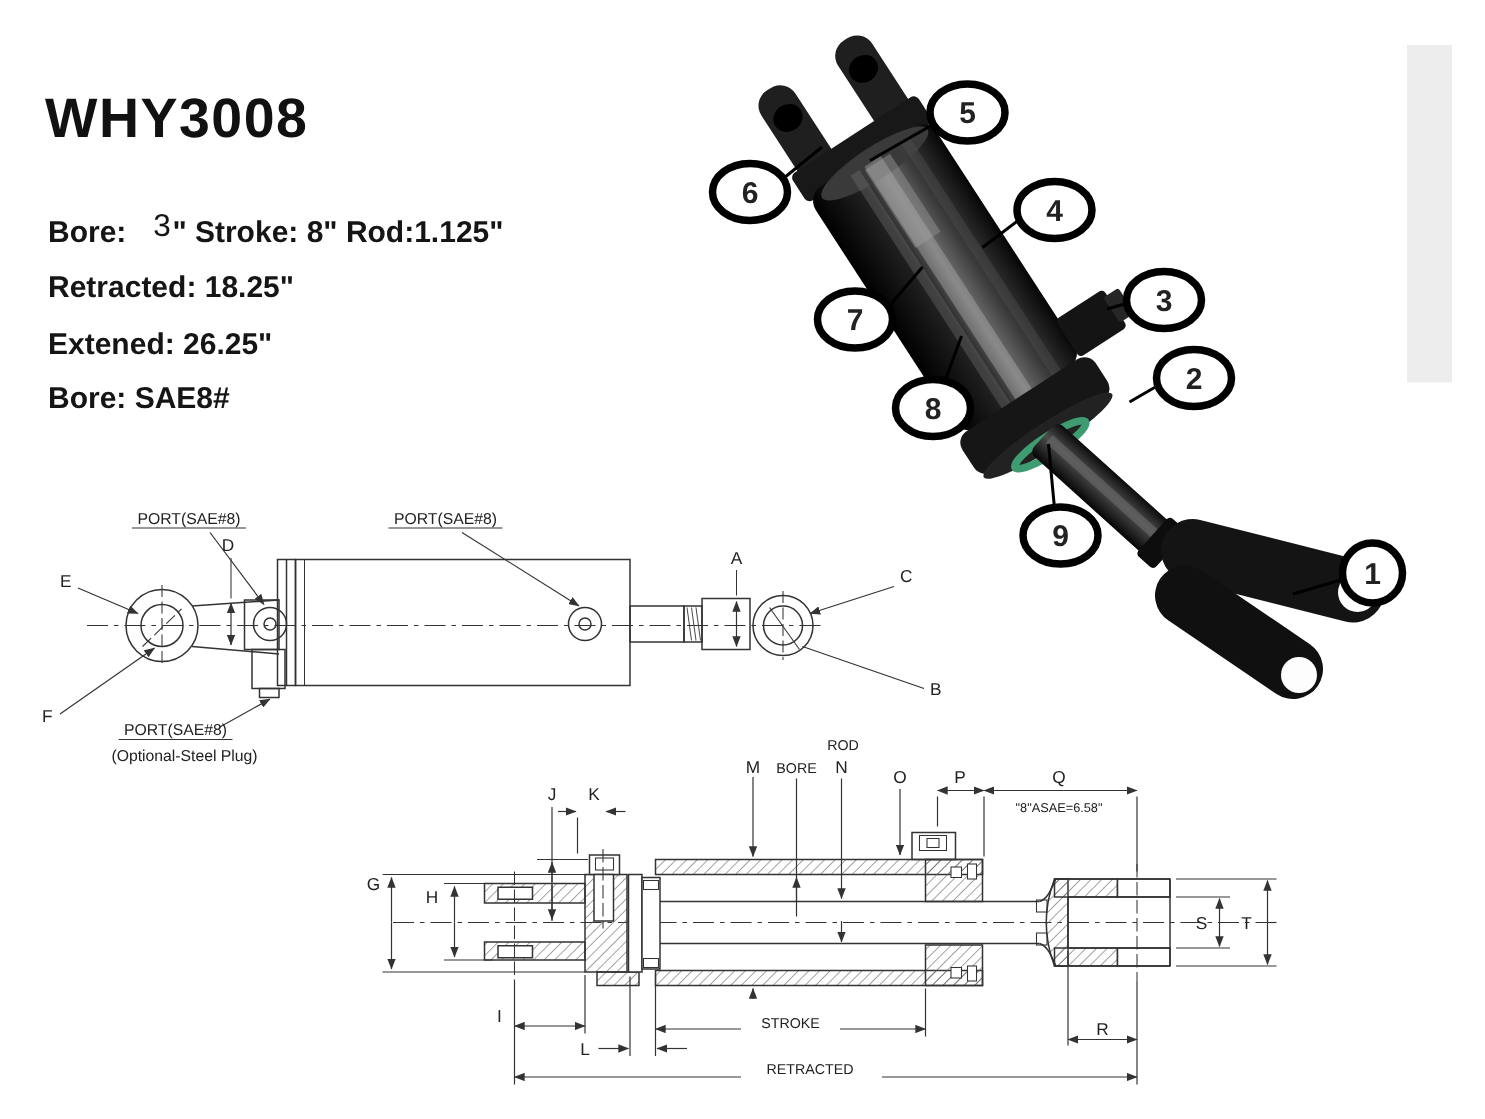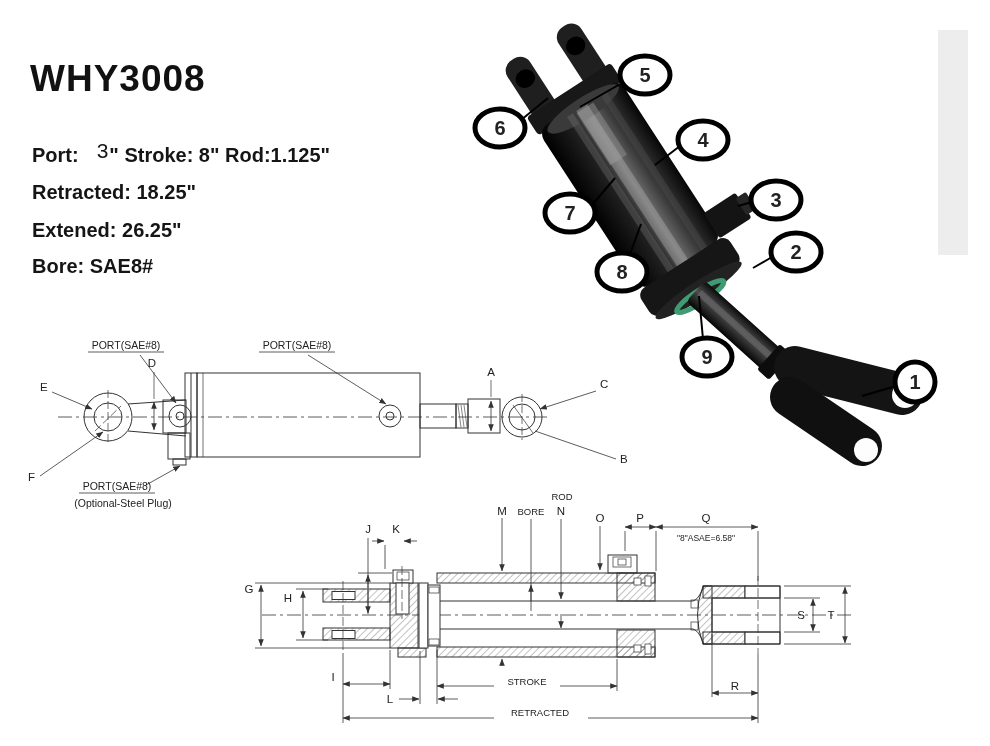--- a/index.html
+++ b/index.html
@@ -14,21 +14,21 @@
   .smalltxt{font-size:9.5px;}
   .tinytxt{font-size:8.5px;}
   .porttxt{font-size:10.5px;}
 </style>
 </head>
 <body>
 
 <div class="sheet">
 
   <div class="title">WHY3008</div>
-  <div class="spec" style="top:143px;"><span>Port:</span><span class="val3">3</span><span>" Stroke: 8" Rod:1.125"</span></div>
+  <div class="spec" style="top:143px;"><span>Bore:</span><span class="val3">3</span><span>" Stroke: 8" Rod:1.125"</span></div>
   <div class="spec" style="top:181px;">Retracted: 18.25"</div>
   <div class="spec" style="top:219px;">Extened: 26.25"</div>
   <div class="spec" style="top:255px;">Bore: SAE8#</div>
 
   <svg style="left:450px;top:5px;" width="520" height="470" viewBox="0 0 520 470">
     <defs>
       <linearGradient id="barrelGrad" x1="0" y1="0" x2="0" y2="1">
         <stop offset="0" stop-color="#060606"></stop>
           <stop offset="0.28" stop-color="#3c3c3c"></stop>
         <stop offset="0.46" stop-color="#6e6e6e"></stop>

